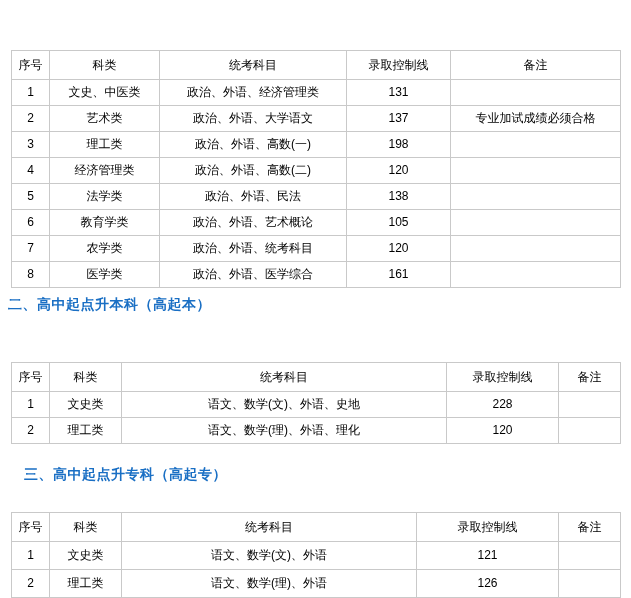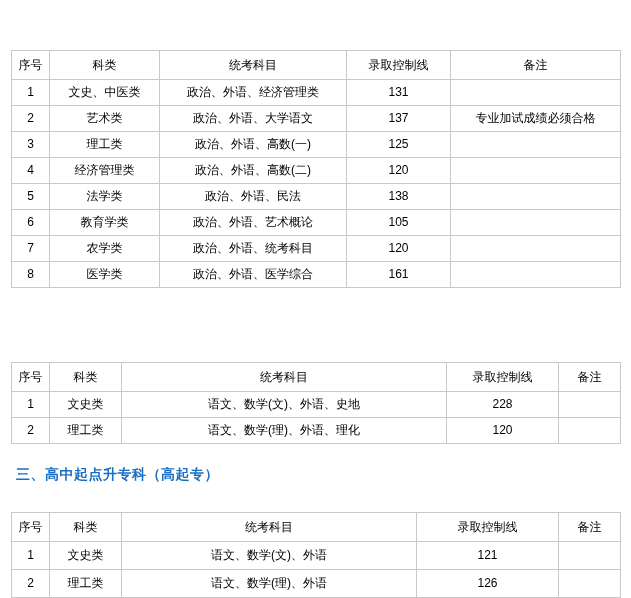--- a/index.html
+++ b/index.html
@@ -22,21 +22,21 @@
   }
   .section-title {
     font-size: 14px;
     font-weight: bold;
     color: #1a6fc4;
     padding-left: 8px;
     letter-spacing: 0.5px;
   }
   .title-1 { position: absolute; top: 4px; left: 0; }
   .title-2 { position: absolute; top: 296px; left: 0; }
-  .title-3 { position: absolute; top: 466px; left: 8px; }
+  .title-3 { position: absolute; top: 466px; left: 16px; }
 
   table.grid {
     border-collapse: collapse;
     table-layout: fixed;
     font-size: 12px;
   }
   table.grid td, table.grid th {
     border: 1px solid #c9c9c9;
     text-align: center;
     vertical-align: middle;
@@ -112,21 +112,21 @@
         <td>2</td>
         <td>艺术类</td>
         <td>政治、外语、大学语文</td>
         <td>137</td>
         <td>专业加试成绩必须合格</td>
       </tr>
       <tr>
         <td>3</td>
         <td>理工类</td>
         <td>政治、外语、高数(一)</td>
-        <td>125</td>
+        <td>198</td>
         <td></td>
       </tr>
       <tr>
         <td>4</td>
         <td>经济管理类</td>
         <td>政治、外语、高数(二)</td>
         <td>120</td>
         <td></td>
       </tr>
       <tr>
@@ -153,20 +153,21 @@
       <tr>
         <td>8</td>
         <td>医学类</td>
         <td>政治、外语、医学综合</td>
         <td>161</td>
         <td></td>
       </tr>
     </tbody>
   </table>
 
+  <div class="section-title title-2">二、高中起点升本科（高起本）</div>
 
   <table class="grid tbl2">
     <colgroup>
       <col class="c0">
         <col class="c1">
         <col class="c2">
         <col class="c3">
         <col class="c4">
     </colgroup>
     <thead>

